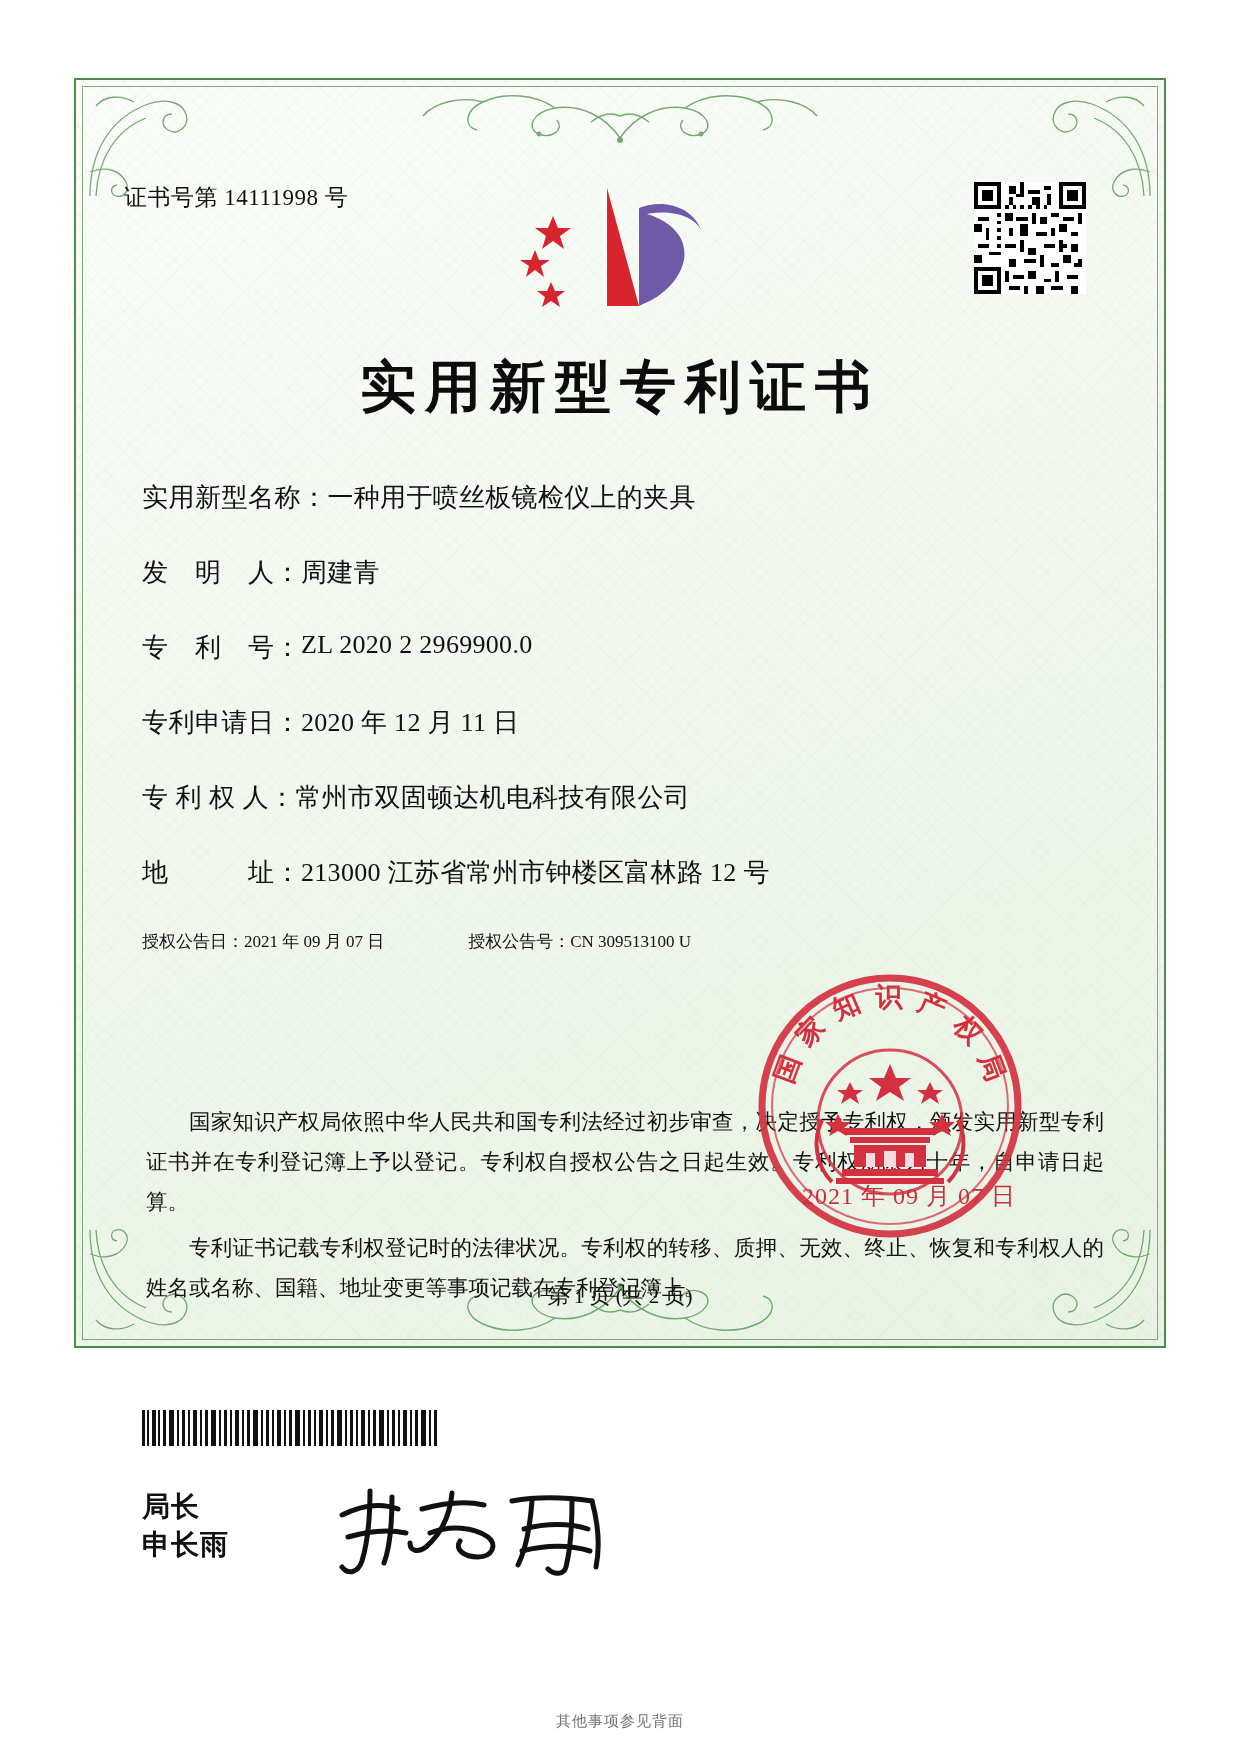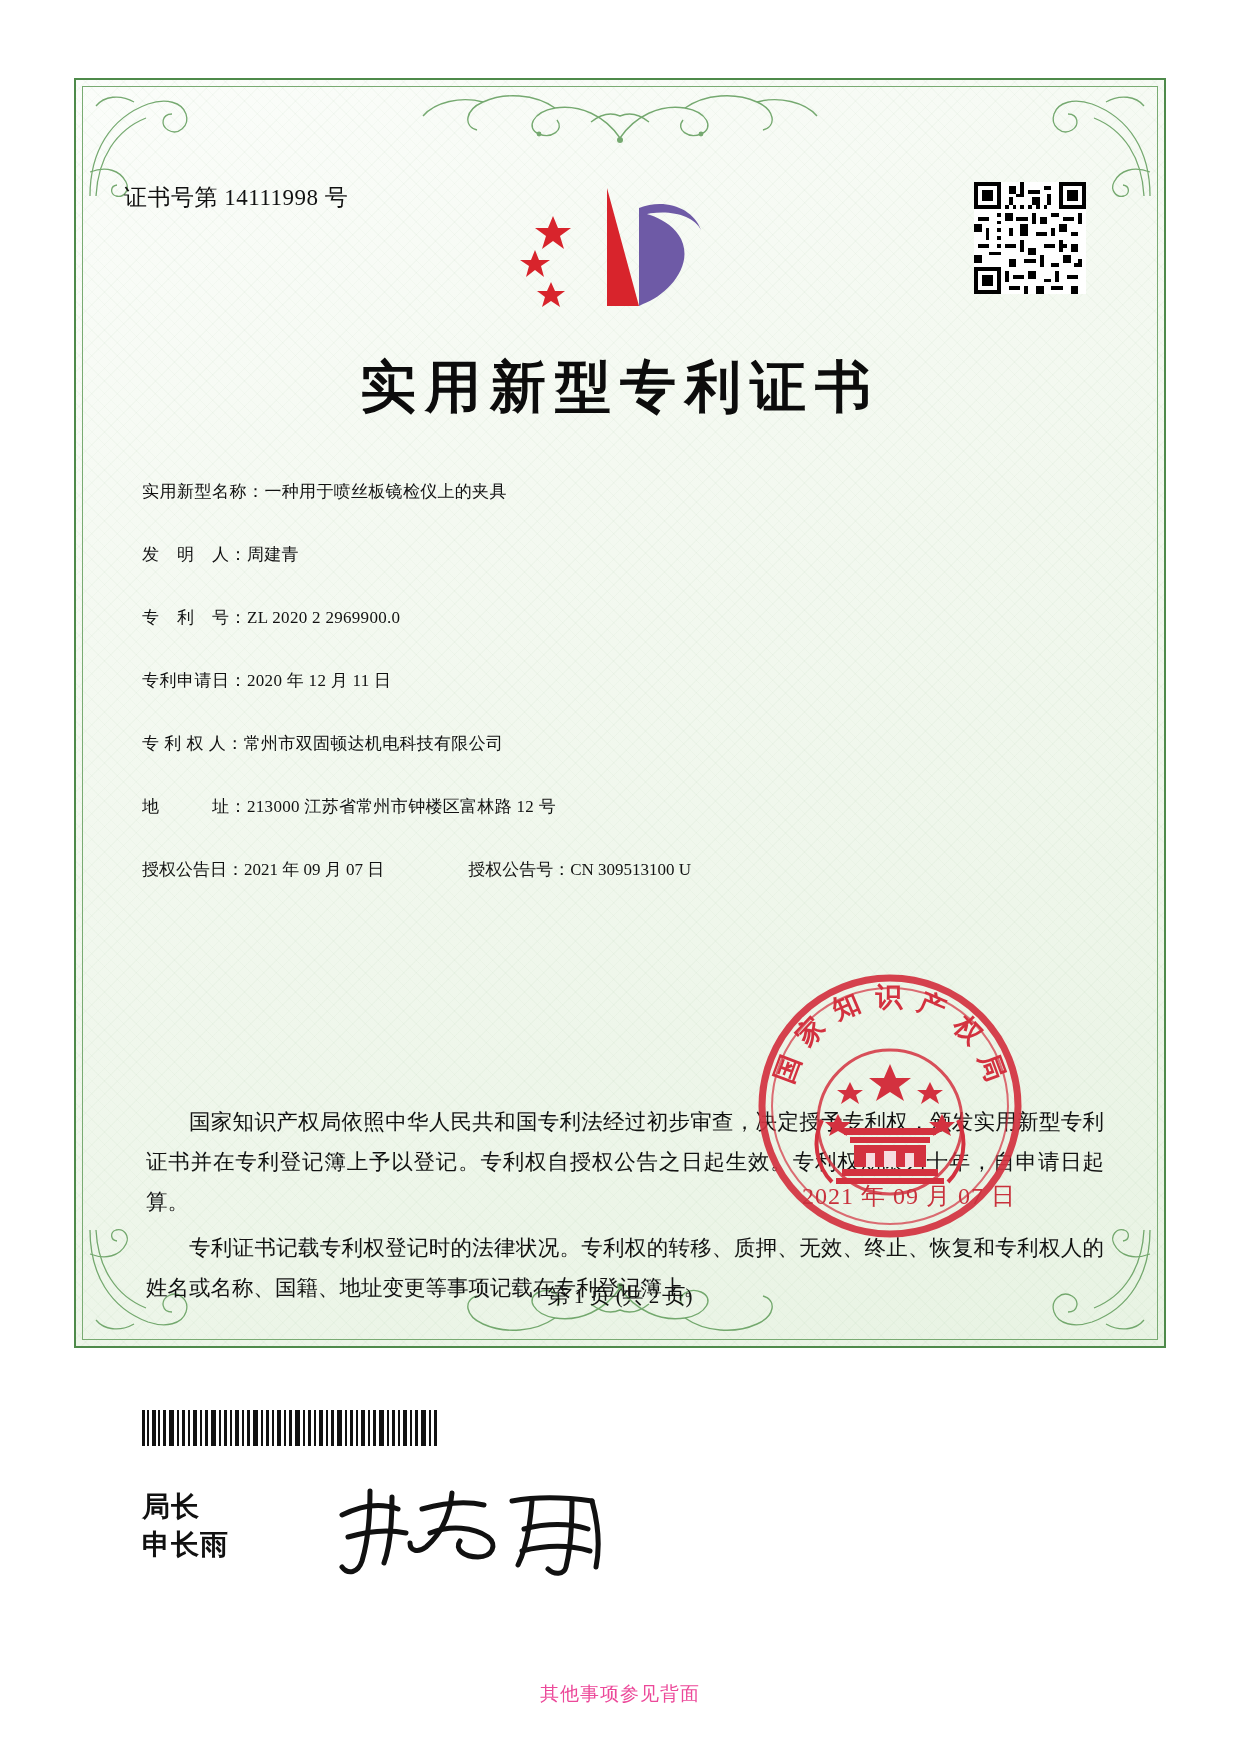--- a/index.html
+++ b/index.html
@@ -104,22 +104,22 @@
 
   
   .fields {
     position: absolute;
     left: 66px;
     top: 400px;
     width: 960px;
   }
   .field {
     display: flex;
-    align-items: center;
-    font-size: 17px;
+    align-items: flex-start;
+    font-size: 26px;
     margin-bottom: 40px;
     white-space: nowrap;
   }
   .field .lbl {
     flex: 0 0 auto;
     letter-spacing: .5px;
   }
   .field .val {
     flex: 0 1 auto;
     letter-spacing: .3px;
@@ -201,25 +201,25 @@
     left: 0;
     right: 0;
     bottom: 36px;
     text-align: center;
     font-size: 21px;
   }
   .outer-footer {
     position: absolute;
     left: 0;
     right: 0;
-    bottom: 46px;
+    bottom: 22px;
     text-align: center;
-    font-size: 19px;
+    font-size: 15px;
     letter-spacing: 1px;
-    color: #ec4899;
+    color: #737373;
   }
 </style>
 </head>
 <body>
 
 <div id="certificate">
   <div class="texture"></div>
 
   <div class="orn orn-top">
     <svg width="430" height="58" viewBox="0 0 430 58" fill="none" stroke="#5f9b59" stroke-width="1.4">

